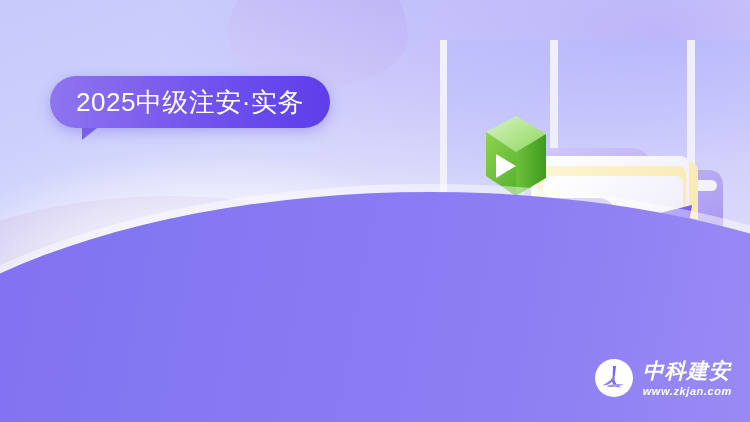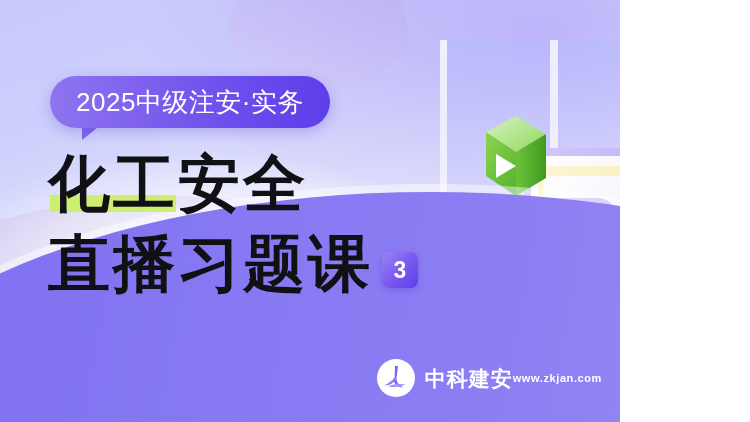--- a/index.html
+++ b/index.html
@@ -1,20 +1,20 @@
 <!DOCTYPE html>
 <html><head>
 <meta charset="utf-8">
 <style>
   html,body{margin:0;padding:0;background:#fff;}
   body{font-family:"Liberation Sans","DejaVu Sans",sans-serif;}
 
   #poster{
     position:relative;
-    width:620px;height:422px;
+    width:750px;height:422px;
     overflow:hidden;
     background:linear-gradient(160deg,#c7c9fb 0%,#cdd0fc 22%,#dfe0fb 45%,#eceafb 62%,#e2dff8 78%,#cdc6f6 100%);
   }
 
   
   .bg-sheen{
     position:absolute;inset:0;
     background:
       radial-gradient(120% 90% at 88% 8%, rgba(167,150,248,.55) 0%, rgba(167,150,248,0) 55%),
       radial-gradient(80% 60% at 5% 95%, rgba(255,255,255,.45) 0%, rgba(255,255,255,0) 60%);
@@ -135,21 +135,21 @@
 
   
   .illu{position:absolute;left:430px;top:30px;width:320px;height:330px;}
 
   
   .logo{
     position:absolute;right:18px;bottom:24px;
     display:flex;align-items:center;gap:9px;z-index:9;
   }
   .logo-mark{width:40px;height:40px;flex:0 0 auto;}
-  .logo-txt{display:flex;flex-direction:row;line-height:1;}
+  .logo-txt{display:flex;flex-direction:column;line-height:1;font-style:italic;}
   .logo-cn{
     color:#fff;font-size:21px;font-weight:700;letter-spacing:1px;
     font-family:"Liberation Sans","DejaVu Sans",sans-serif;
   }
   .logo-url{
     color:#fff;font-size:11px;font-weight:700;letter-spacing:.6px;margin-top:5px;
     font-family:"Liberation Sans","DejaVu Sans",sans-serif;
   }
 </style>
 </head>
@@ -249,30 +249,20 @@
   </div>
 
   <div class="sweep-edge"></div>
   <div class="sweep"></div>
 
   <div class="badge-tail"></div>
   <div class="badge">
     <span class="badge-text">2025中级注安·实务</span>
   </div>
 
-  <div class="title-wrap">
-    <div class="line line1">
-      <span class="hl"></span>
-      <span>化工安全</span>
-    </div>
-    <div class="line line2">
-      <span>直播习题课</span>
-      <span class="num-badge">3</span>
-    </div>
-  </div>
 
   <div class="logo">
     <span class="logo-mark">
       <svg viewBox="0 0 40 40" width="40" height="40" xmlns="http://www.w3.org/2000/svg">
         <circle cx="20" cy="20" r="19" fill="#ffffff"></circle>
         <path d="M19 8 L22 8 L20.4 20.5 L18.6 20.5 Z" fill="#7a63f1"></path>
         <path d="M20.4 20 C20.4 24 22.6 27.5 27.5 29.5 C21 29.6 17.6 26 17.6 20 Z" fill="#7a63f1"></path>
         <path d="M19.2 19.5 C16 22.5 12.6 25.5 8.5 27.2 C13.5 27.6 17.5 25 20.2 21.4 Z" fill="#8f7df3"></path>
         <path d="M13.5 27.8 C18 26 24 25.4 30 26.6 C24.8 28.8 18.6 29.6 13.2 28.8 Z" fill="#a092f6"></path>
       </svg>

